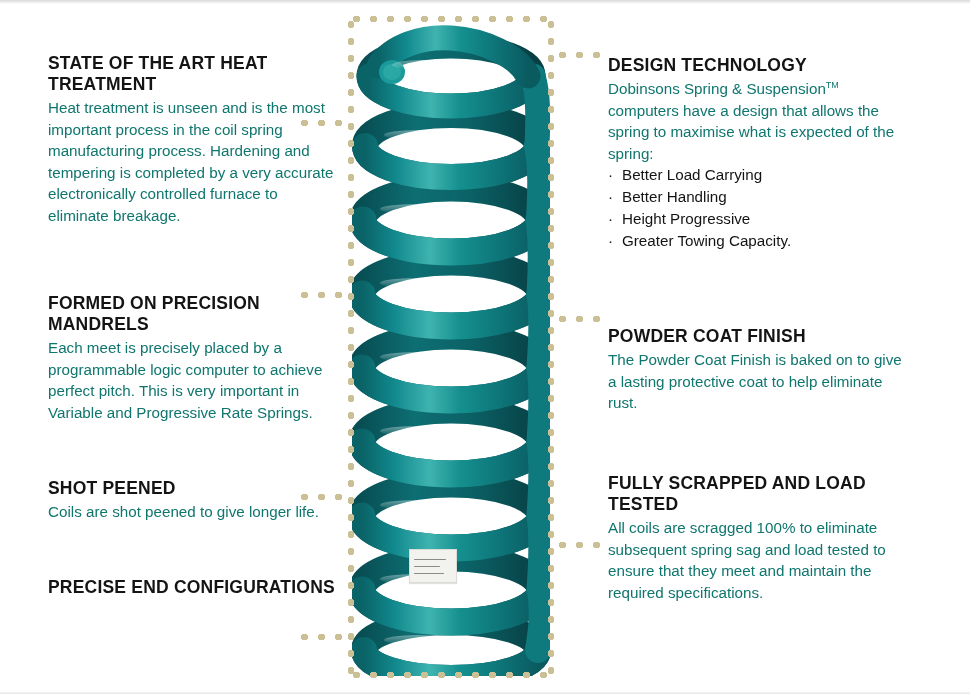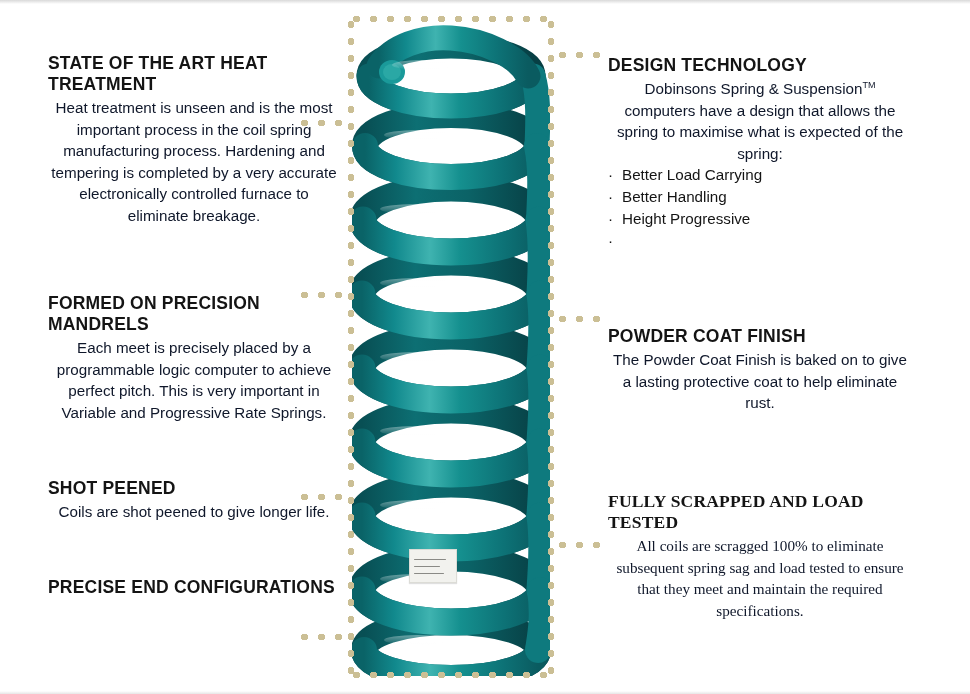--- a/index.html
+++ b/index.html
@@ -35,24 +35,23 @@
     font-size:17.5px;
     line-height:21px;
     letter-spacing:0.2px;
     color:#141414;
     margin:12px 0 2px 0;
     text-transform:uppercase;
   }
   .body{
     font-size:15.2px;
     line-height:21.5px;
-    color:#0f172a;
+    color:#0f766e;
     margin:0;
     font-weight:500;
-    text-align:center;
   }
   .bullets{
     list-style:none;
     margin:0;padding:0;
   }
   .bullets li{
     font-size:15.2px;
     line-height:22px;
     color:#141414;
     font-weight:500;
@@ -267,29 +266,30 @@
         <li>
           <span class="dot">·</span>
           <span>Better Handling</span>
         </li>
         <li>
           <span class="dot">·</span>
           <span>Height Progressive</span>
         </li>
         <li>
           <span class="dot">·</span>
+          <span>Greater Towing Capacity.</span>
         </li>
       </ul>
     </div>
 
     <div class="block" style="top:314px;left:0;width:304px;">
       <h2 class="heading">POWDER COAT FINISH</h2>
       <p class="body">The Powder Coat Finish is baked on to give a lasting protective coat to help eliminate rust.</p>
     </div>
 
-    <div class="block" style="top:479px;left:0;width:304px;font-family:Liberation Serif, serif;">
+    <div class="block" style="top:461px;left:0;width:304px;">
       <h2 class="heading">FULLY SCRAPPED AND LOAD TESTED</h2>
       <p class="body">All coils are scragged 100% to eliminate subsequent spring sag and load tested to ensure that they meet and maintain the required specifications.</p>
     </div>
 
   </div>
 
 </div>
 
 </body></html>

